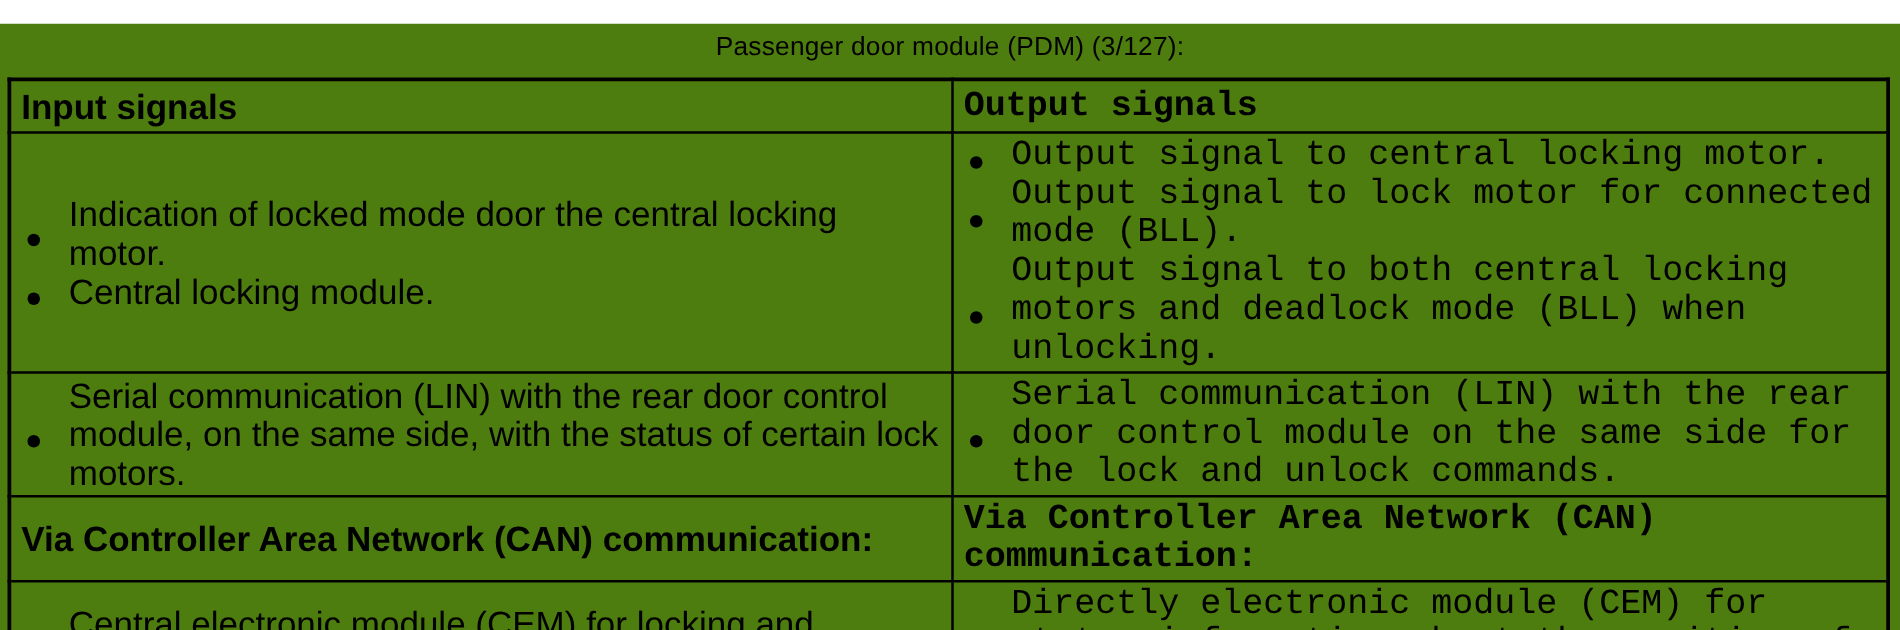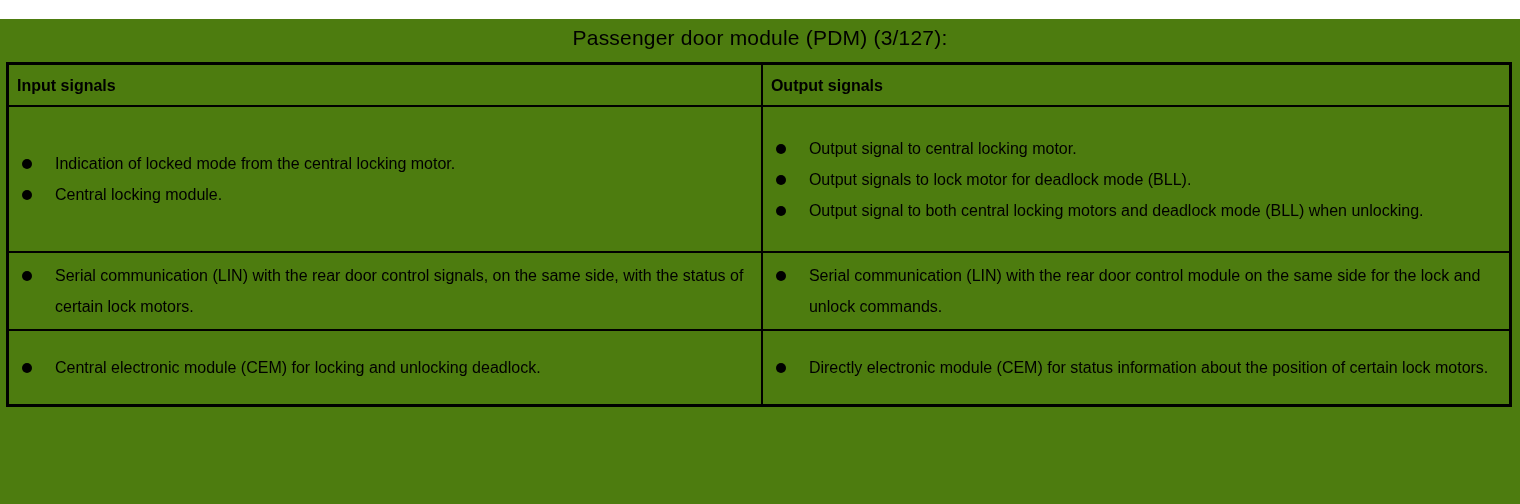--- a/index.html
+++ b/index.html
@@ -28,47 +28,47 @@
   table.signals-table {
     border-collapse: collapse;
     table-layout: fixed;
     width: 1506px;
     margin-left: 6px;
     border: 3px solid #000000;
   }
   table.signals-table td {
     border: 2px solid #000000;
     vertical-align: middle;
-    font-size: 16px;
+    font-size: 28px;
     line-height: 31px;
     padding: 2px 8px;
   }
   td.col-left  { width: 50.2%; }
-  td.col-right { width: 49.8%; }
+  td.col-right { width: 49.8%; font-family: Liberation Mono, monospace; }
   .row-header td, .row-subheader td {
     font-weight: bold;
     font-size: 21px;
     padding-left: 6px;
   }
   .row-header td    { height: 36px; }
   .row-subheader td { height: 36px; }
   .row-items-1 td   { height: 140px; }
   .row-items-2 td   { height: 72px; }
   .row-items-3 td   { height: 69px; }
   .row-items td {
     padding: 6px 10px 6px 22px;
   }
   ul.bullets {
     list-style: none;
     margin: 0;
     padding: 0;
   }
   ul.bullets li {
     display: flex;
-    align-items: flex-start;
+    align-items: center;
   }
   .bullet {
     flex: none;
     width: 10px;
     height: 10px;
     border-radius: 50%;
     background: #000000;
     margin: 11px 23px 0 5px;
   }
   .li-text { flex: 1; }
@@ -87,66 +87,70 @@
       <td class="col-left">Input signals</td>
       <td class="col-right">Output signals</td>
     </tr>
 
 
     <tr class="row-items row-items-1">
       <td class="col-left">
         <ul class="bullets">
           <li>
             <span class="bullet"></span>
-            <span class="li-text">Indication of locked mode from the central locking motor.</span>
+            <span class="li-text">Indication of locked mode door the central locking motor.</span>
           </li>
           <li>
             <span class="bullet"></span>
             <span class="li-text">Central locking module.</span>
           </li>
         </ul>
       </td>
       <td class="col-right">
         <ul class="bullets">
           <li>
             <span class="bullet"></span>
             <span class="li-text">Output signal to central locking motor.</span>
           </li>
           <li>
             <span class="bullet"></span>
-            <span class="li-text">Output signals to lock motor for deadlock mode (BLL).</span>
+            <span class="li-text">Output signal to lock motor for connected mode (BLL).</span>
           </li>
           <li>
             <span class="bullet"></span>
             <span class="li-text">Output signal to both central locking motors and deadlock mode (BLL) when unlocking.</span>
           </li>
         </ul>
       </td>
     </tr>
 
 
     <tr class="row-items row-items-2">
       <td class="col-left">
         <ul class="bullets">
           <li>
             <span class="bullet"></span>
-            <span class="li-text">Serial communication (LIN) with the rear door control signals, on the same side, with the status of certain lock motors.</span>
+            <span class="li-text">Serial communication (LIN) with the rear door control module, on the same side, with the status of certain lock motors.</span>
           </li>
         </ul>
       </td>
       <td class="col-right">
         <ul class="bullets">
           <li>
             <span class="bullet"></span>
             <span class="li-text">Serial communication (LIN) with the rear door control module on the same side for the lock and unlock commands.</span>
           </li>
         </ul>
       </td>
     </tr>
 
+    <tr class="row-subheader">
+      <td class="col-left">Via Controller Area Network (CAN) communication:</td>
+      <td class="col-right">Via Controller Area Network (CAN) communication:</td>
+    </tr>
 
     <tr class="row-items row-items-3">
       <td class="col-left">
         <ul class="bullets">
           <li>
             <span class="bullet"></span>
             <span class="li-text">Central electronic module (CEM) for locking and unlocking deadlock.</span>
           </li>
         </ul>
       </td>

